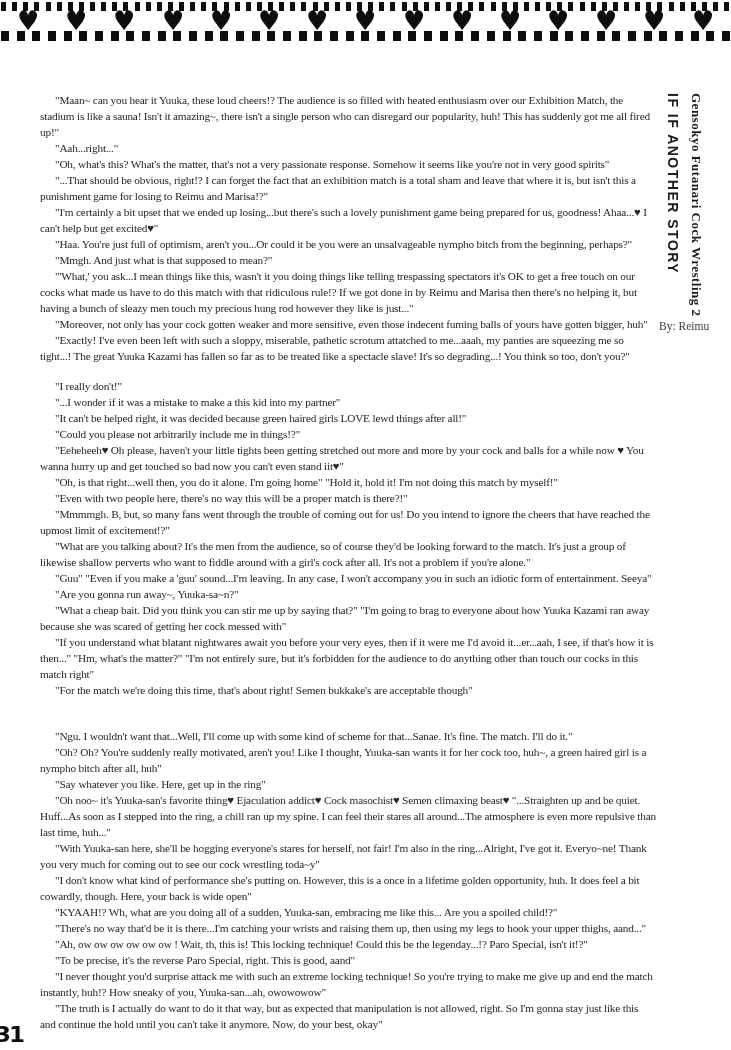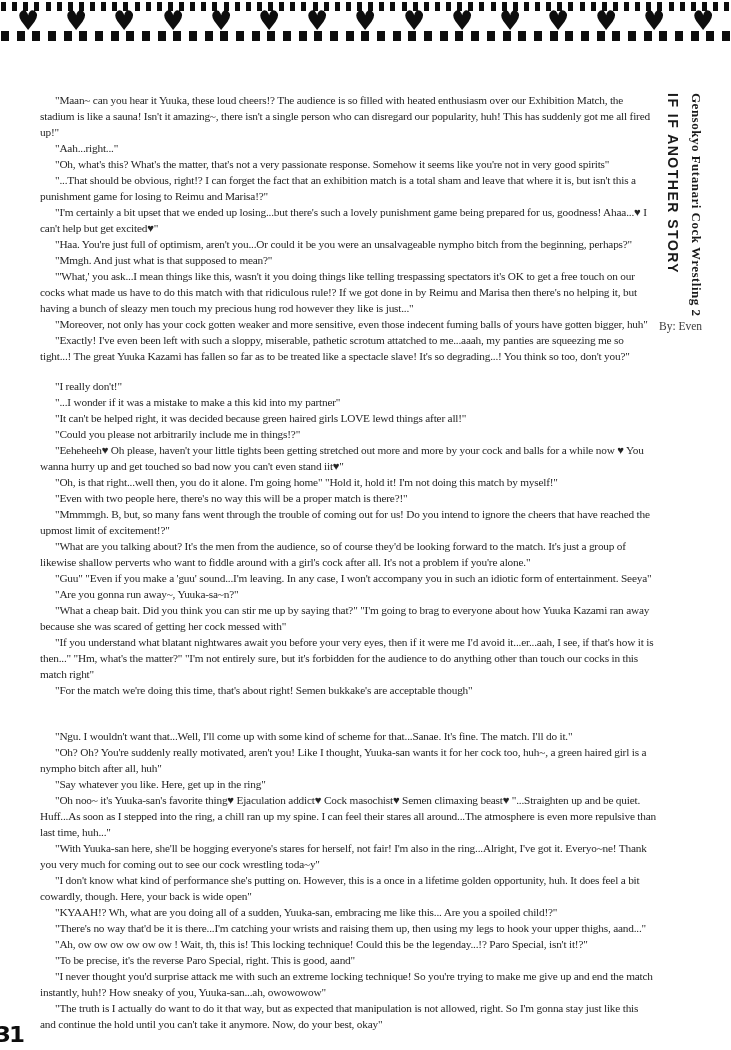--- a/index.html
+++ b/index.html
@@ -275,17 +275,17 @@
       <p class="para">"To be precise, it's the reverse Paro Special, right. This is good, aand"</p>
       <p class="para">"I never thought you'd surprise attack me with such an extreme locking technique! So you're trying to make me give up and end the match instantly, huh!? How sneaky of you, Yuuka-san...ah, owowowow"</p>
       <p class="para">"The truth is I actually do want to do it that way, but as expected that manipulation is not allowed, right. So I'm gonna stay just like this and continue the hold until you can't take it anymore. Now, do your best, okay"</p>
     </div>
 
   <div class="side-title">
     <div class="v-serif">Gensokyo Futanari Cock Wrestling 2</div>
     <div class="v-sans">IF IF ANOTHER STORY</div>
   </div>
 
-  <div class="credit">By: Even</div>
+  <div class="credit">By: Reimu</div>
 
   <div class="page-num">31</div>
 
 </div>
 
 </body></html>

